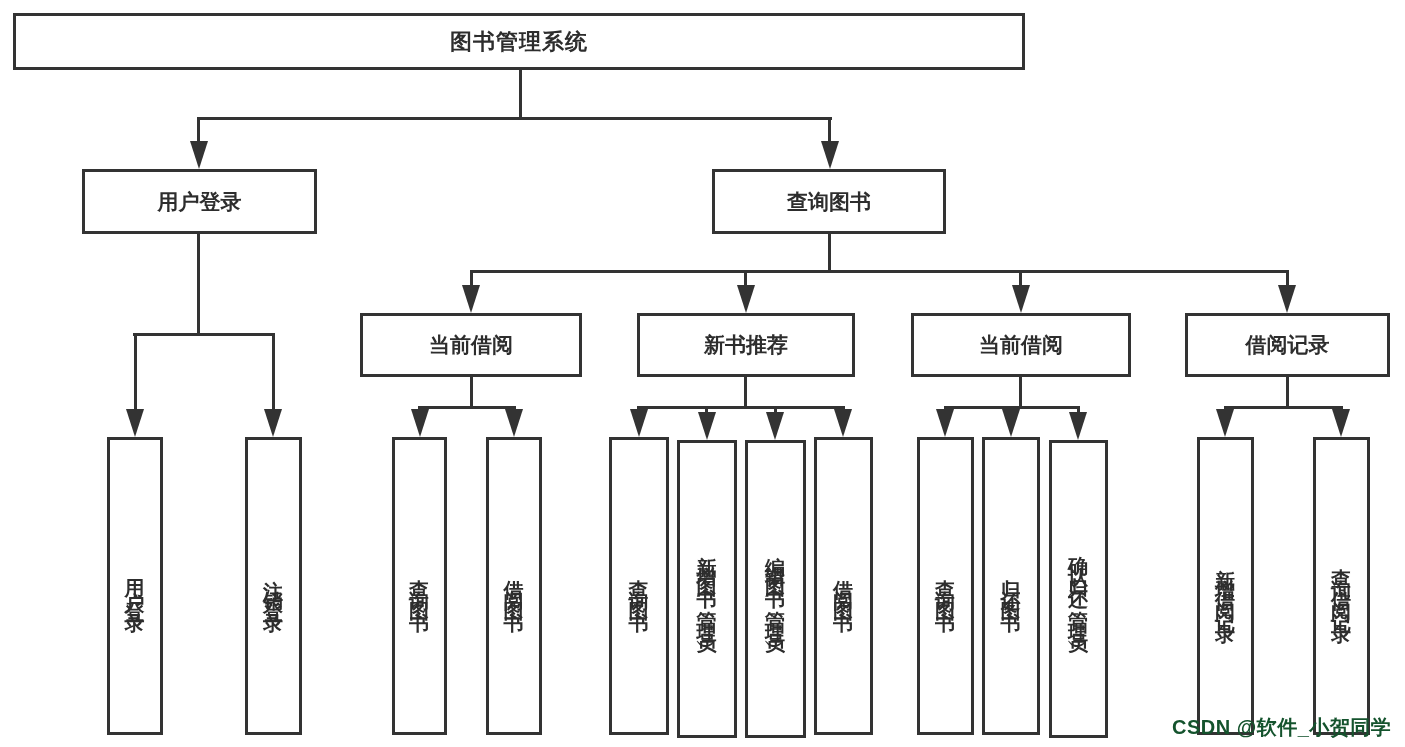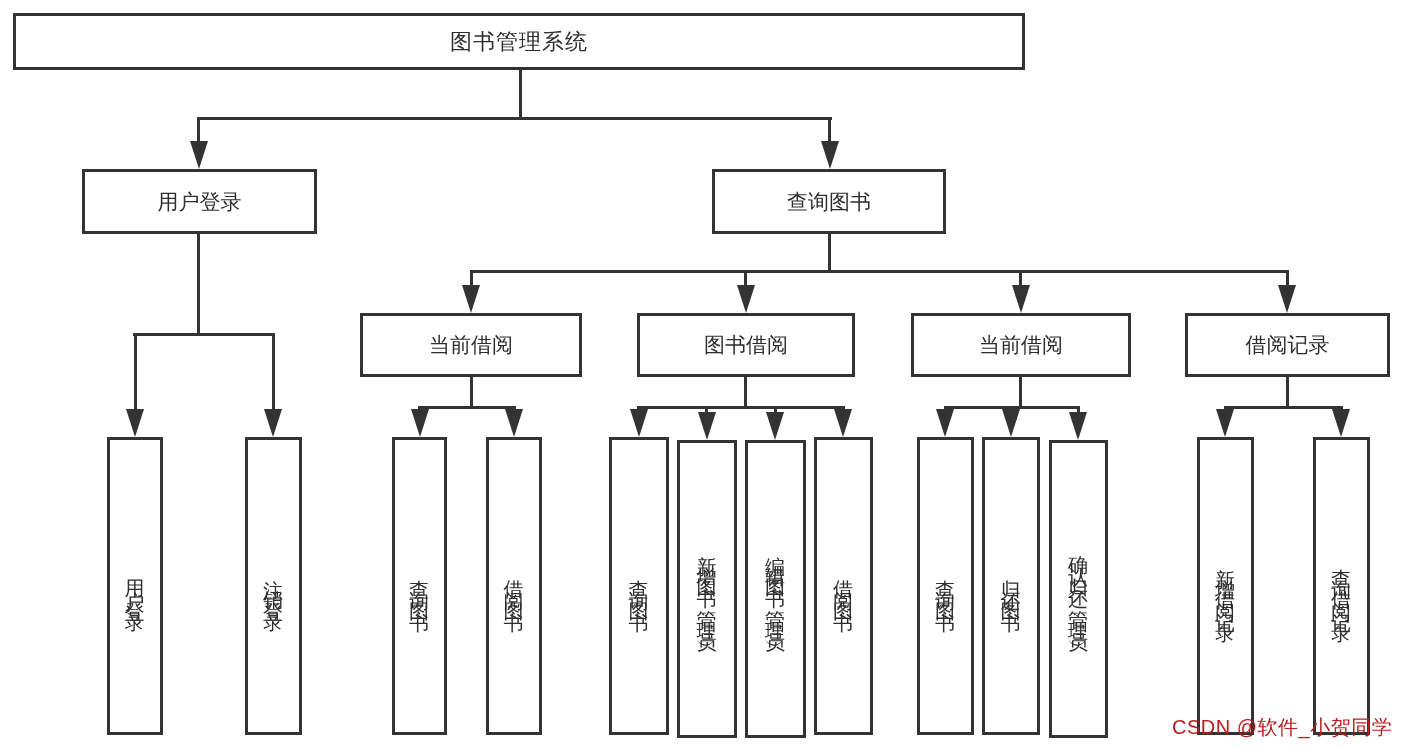--- a/index.html
+++ b/index.html
@@ -1,39 +1,39 @@
 <!DOCTYPE html>
 <html><head>
 <meta charset="utf-8">
 <style>
   html,body{margin:0;padding:0;background:#ffffff;}
   .canvas{
     position:relative;width:1405px;height:747px;background:#ffffff;
-    font-family:"Liberation Sans","DejaVu Sans",sans-serif;overflow:hidden;
+    font-family:"Liberation Sans","DejaVu Sans",sans-serif;overflow:hidden;font-weight:bold;
   }
   .box{
     position:absolute;box-sizing:border-box;border:3px solid #333333;background:#ffffff;
     display:flex;align-items:center;justify-content:center;color:#2d2d2d;
   }
   .box .label{font-size:21px;white-space:nowrap;}
   .box.root .label{font-size:22px;letter-spacing:1px;}
   .leaf{height:298px;}
   .leaf .label{
     writing-mode:vertical-rl;text-orientation:mixed;
     font-size:20px;letter-spacing:11px;line-height:1;white-space:nowrap;
   }
   .hline{position:absolute;height:3px;background:#333333;}
   .vline{position:absolute;width:3px;background:#333333;}
   .arrow{
     position:absolute;width:0;height:0;
     border-left:9px solid transparent;border-right:9px solid transparent;
     border-top:28px solid #333333;
   }
   .watermark{
-    position:absolute;left:1172px;top:714px;font-size:20px;color:#b91c1c;
+    position:absolute;left:1172px;top:714px;font-size:20px;color:#14532d;
     letter-spacing:0.5px;white-space:nowrap;z-index:10;
   }
 </style>
 </head>
 <body>
 
 <div class="canvas">
 
   <div class="box root" style="left:13px;top:13px;width:1012px;height:57px">
     <span class="label">图书管理系统</span>
@@ -43,21 +43,21 @@
     <span class="label">用户登录</span>
   </div>
   <div class="box" style="left:712px;top:169px;width:234px;height:65px">
     <span class="label">查询图书</span>
   </div>
 
   <div class="box" style="left:360px;top:313px;width:222px;height:64px">
     <span class="label">当前借阅</span>
   </div>
   <div class="box" style="left:637px;top:313px;width:218px;height:64px">
-    <span class="label">图书借阅</span>
+    <span class="label">新书推荐</span>
   </div>
   <div class="box" style="left:1185px;top:313px;width:205px;height:64px">
     <span class="label">借阅记录</span>
   </div>
   <div class="box" style="left:911px;top:313px;width:220px;height:64px">
     <span class="label">当前借阅</span>
   </div>
 
   <div class="box leaf" style="left:107px;top:437px;width:56px">
     <span class="label">用户登录</span>

